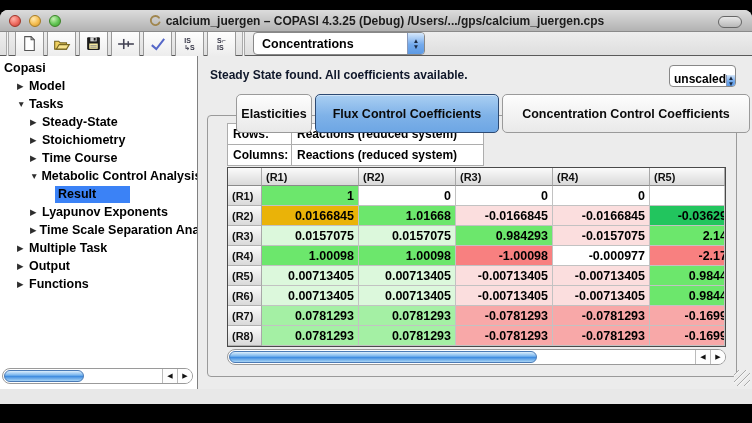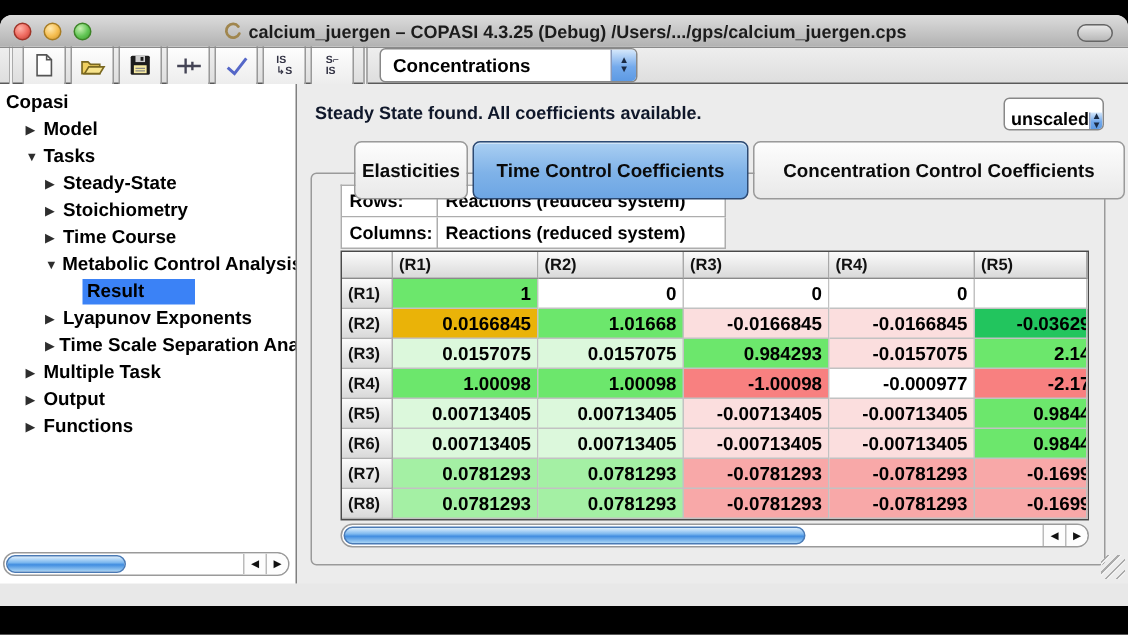--- a/index.html
+++ b/index.html
@@ -244,21 +244,21 @@
         <div class="combo unscaled">
           <div class="lbl">unscaled</div>
           <div class="cap">
               <span>▲</span>
               <span>▼</span>
             </div>
         </div>
 
         <div class="tabs">
           <div class="tab t1">Elasticities</div>
-          <div class="tab t2 active">Time Control Coefficients</div>
+          <div class="tab t2 active">Flux Control Coefficients</div>
           <div class="tab t3">Concentration Control Coefficients</div>
         </div>
 
         <div class="panel">
           <div class="info">
             <div>Rows:</div>
             <div>Reactions (reduced system)</div>
             <div>Columns:</div>
             <div>Reactions (reduced system)</div>
           </div>

